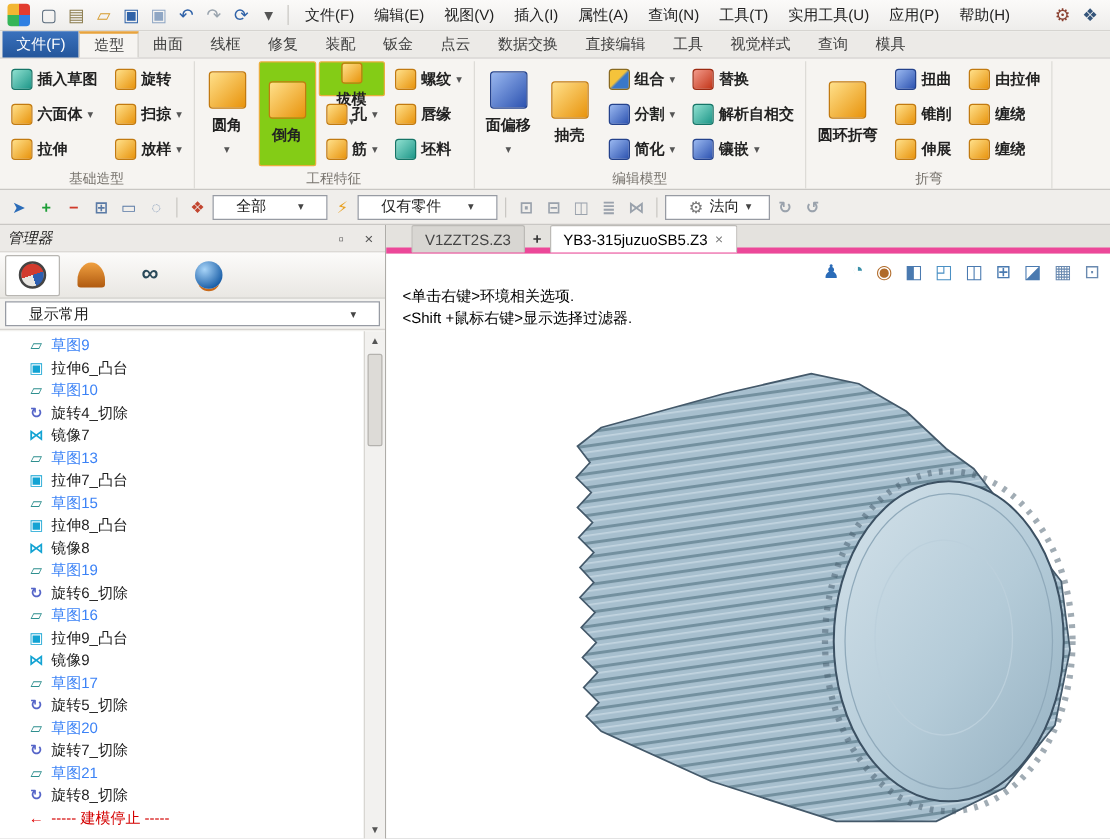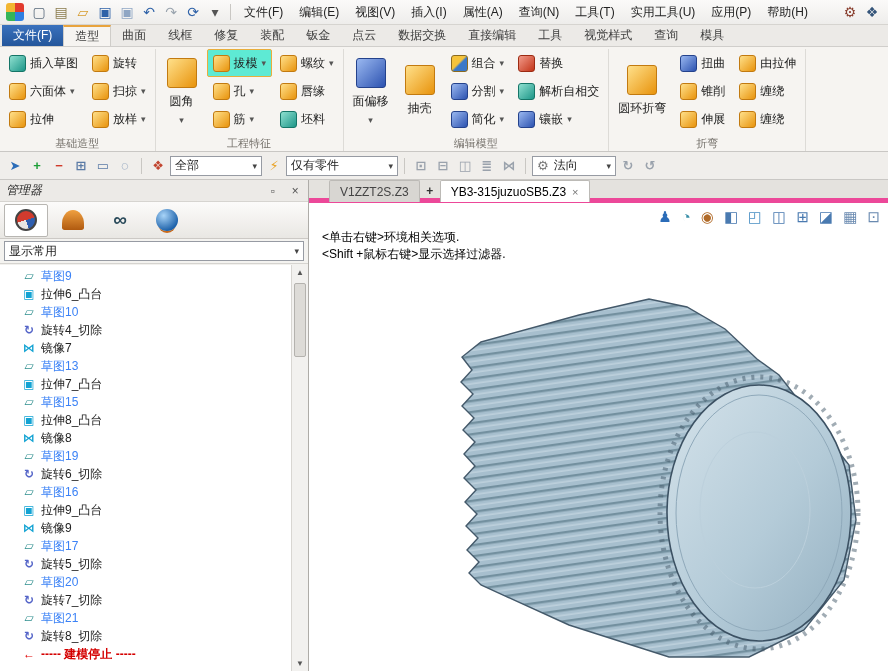--- a/index.html
+++ b/index.html
@@ -25,40 +25,40 @@
   .rtab{padding:0 11px;display:flex;align-items:center;color:#404040;white-space:nowrap;}
   .rtab.file{background:linear-gradient(#3a71bd,#24569b);color:#fff;}
   .rtab.active{background:#f6f4f1;border:1px solid #cfcdc9;border-bottom:none;border-top:2px solid #e8a33d;}
 
   
   .ribbon{position:absolute;top:47px;left:0;width:100%;height:105px;box-sizing:border-box;
           background:#f6f4f1;border-bottom:1px solid #c9c7c4;display:flex;padding-top:2px;overflow:hidden;}
   .rgroup{display:flex;flex-direction:column;border-right:1px solid #dddbd7;padding:0 3px;flex:0 0 auto;}
   .rbody{display:flex;flex-flow:column wrap;height:86px;align-content:flex-start;gap:0 2px;}
   .rbtn{display:flex;align-items:center;gap:4px;height:28px;padding:0 5px;border:1px solid transparent;
-        border-radius:2px;white-space:nowrap;box-sizing:border-box;}
+        border-radius:2px;white-space:nowrap;box-sizing:border-box;font-weight:bold;}
   .rbtn.large{flex-direction:column;justify-content:center;height:84px;min-width:46px;gap:5px;padding:2px 5px;}
-  .rbtn.hl{background:#5eead4;border-color:#e9ae3d;}
+  .rbtn.hl{background:#84cc16;border-color:#e9ae3d;flex-direction:column;}
   .ric{width:17px;height:17px;border-radius:3px;flex:0 0 auto;box-sizing:border-box;}
   .rbtn.large .ric{width:30px;height:30px;}
   .rarw{font-size:9px;color:#555;}
   .rglabel{height:16px;line-height:16px;text-align:center;font-size:11px;color:#77736d;}
   .ic-gold{background:linear-gradient(135deg,#ffe08a,#e8930c);border:1px solid #c27a10;}
   .ic-teal{background:linear-gradient(135deg,#8fe0d0,#1d9688);border:1px solid #157567;}
   .ic-blue{background:linear-gradient(135deg,#9ab8f0,#2c52b0);border:1px solid #24428c;}
   .ic-red{background:linear-gradient(135deg,#f29a8a,#c23418);border:1px solid #9c2a12;}
   .ic-multi{background:linear-gradient(135deg,#f5c33b 45%,#3a78c9 55%);border:1px solid #8a6a20;}
 
   
   .selectbar{position:absolute;top:152px;left:0;width:100%;height:28px;box-sizing:border-box;
              background:#f0eeeb;border-bottom:1px solid #c9c7c4;display:flex;align-items:center;padding:0 5px;gap:2px;}
   .sbico{width:20px;height:20px;display:inline-flex;align-items:center;justify-content:center;
          font-size:13px;font-weight:bold;border-radius:2px;}
   .dd{height:20px;background:#fff;border:1px solid #979ba3;display:inline-flex;align-items:center;
-      padding:0 4px;gap:5px;box-sizing:border-box;white-space:nowrap;}
+      padding:0 18px;gap:5px;box-sizing:border-box;white-space:nowrap;}
   .ddarw{margin-left:auto;font-size:9px;color:#444;}
   .gear{font-size:13px;color:#777;}
 
   
   .manager{position:absolute;left:0;top:180px;width:309px;height:491px;box-sizing:border-box;
            background:#f2f1ee;border-right:1px solid #aeaca8;}
   .mhead{height:21px;display:flex;align-items:center;padding:0 6px;background:#eceae7;border-bottom:1px solid #d6d4d0;font-style:italic;}
   .mhicons{margin-left:auto;display:flex;gap:8px;color:#555;}
   .mhico{width:14px;text-align:center;}
   .mtabs{height:37px;display:flex;align-items:center;gap:3px;padding:0 4px;box-sizing:border-box;
@@ -76,21 +76,21 @@
   .mfilter{height:25px;padding:2px 4px;box-sizing:border-box;border-bottom:1px solid #d6d4d0;background:#f4f3f0;display:flex;}
   .mtree{position:absolute;left:0;top:85px;right:0;bottom:0;background:#fff;}
   .tlist{position:absolute;left:0;top:2px;right:16px;bottom:0;overflow:hidden;}
   .trow{height:18px;display:flex;align-items:center;gap:5px;padding-left:22px;}
   .tglyph{width:14px;text-align:center;font-size:12px;}
   .t-sketch .tglyph{color:#2f8f8f;} .t-sketch .tlabel{color:#3b82f6;}
   .t-extrude .tglyph{color:#13a3d3;font-weight:bold;}
   .t-revolve .tglyph{color:#5565c8;font-weight:bold;}
   .t-mirror  .tglyph{color:#13a3d3;font-weight:bold;}
   .t-stop .tglyph{color:#e00000;font-weight:bold;}
-  .t-stop .tlabel{color:#d40000;font-weight:bold;}
+  .t-stop .tlabel{color:#d40000;}
   .vscroll{position:absolute;right:0;top:0;bottom:0;width:16px;background:#f2f1ef;border-left:1px solid #d8d6d2;}
   .sarrow{position:absolute;left:0;right:0;height:15px;text-align:center;font-size:8px;color:#555;line-height:15px;}
   .sarrow.up{top:0;} .sarrow.down{bottom:0;}
   .sthumb{position:absolute;left:2px;right:2px;top:18px;height:72px;background:#dddbd7;
           border:1px solid #b4b2ae;border-radius:2px;}
 
   
   .workarea{position:absolute;left:309px;top:180px;right:0;bottom:0;}
   .doctabs{height:23px;box-sizing:border-box;background:#e4e2de;border-bottom:5px solid #ec4899;
            display:flex;align-items:flex-start;padding-left:20px;gap:2px;}
@@ -239,20 +239,25 @@
     </div>
     <div class="rgroup">
       <div class="rbody">
 
           <div class="rbtn large">
             <span class="ric ic-gold"></span>
             <span class="rlab">圆角</span>
             <span class="rarw">▾</span>
           </div>
 
+          <div class="rbtn large hl">
+            <span class="ric ic-gold"></span>
+            <span class="rlab">倒角</span>
+
+          </div>
 
           <div class="rbtn hl">
             <span class="ric ic-gold"></span>
             <span class="rlab">拔模</span>
             <span class="rarw">▾</span>
           </div>
 
           <div class="rbtn">
             <span class="ric ic-gold"></span>
             <span class="rlab">孔</span>

